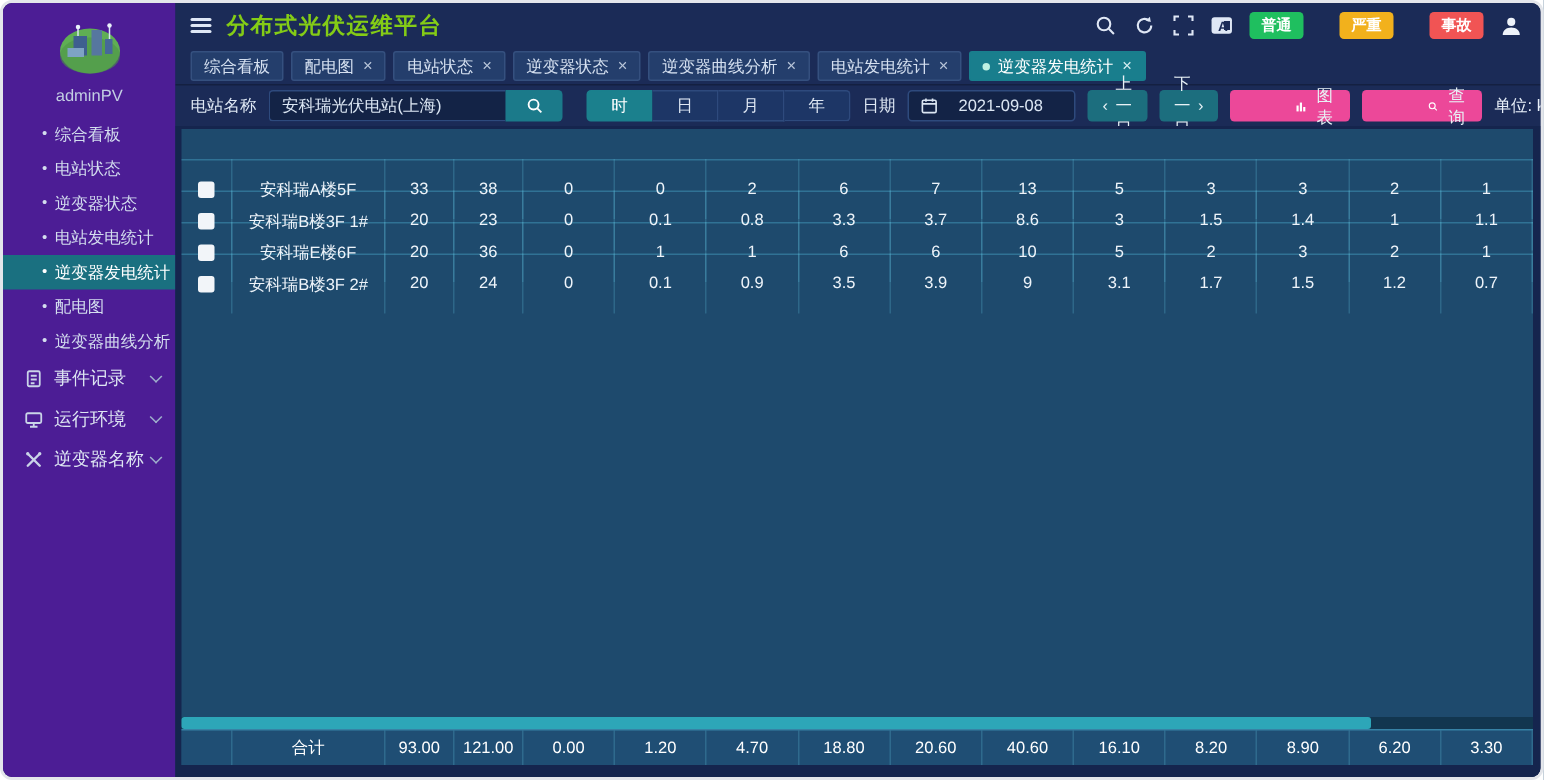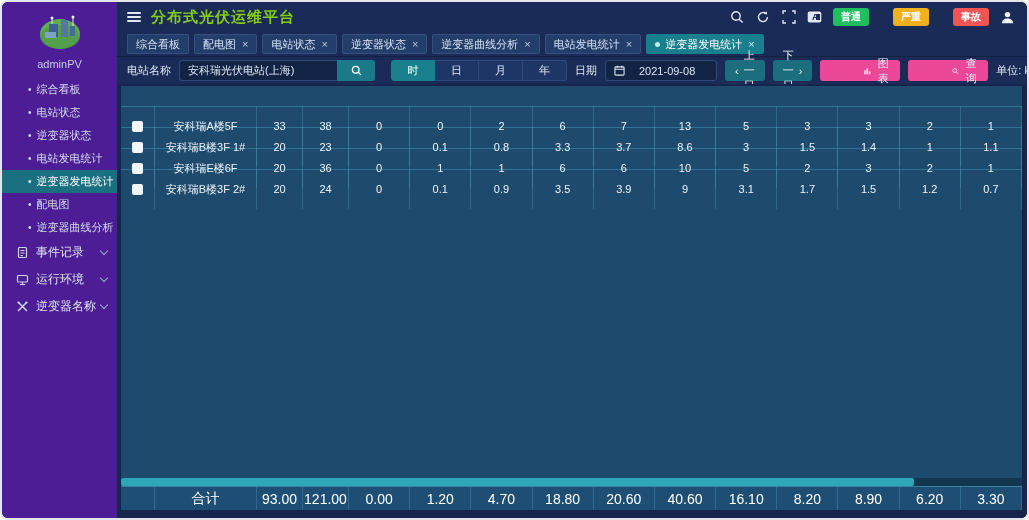--- a/index.html
+++ b/index.html
@@ -57,21 +57,21 @@
   .grid-row{display:grid;grid-template-columns:34px 102px 46px 46px repeat(11,1fr);align-items:center;}
   .thead{height:19px;background:#15737f;flex-shrink:0;}
   .thead .cell{color:#38df9d;font-size:11px;font-weight:bold;text-align:center;height:100%;display:flex;align-items:center;justify-content:center;border-right:1px solid rgba(255,255,255,.14);overflow:hidden;white-space:nowrap;}
   .trow{height:21px;border-bottom:1px solid rgba(72,165,198,.45);flex-shrink:0;}
   .trow .cell{color:#eef4fa;font-size:11px;text-align:center;height:100%;display:flex;align-items:center;justify-content:center;border-right:1px solid rgba(90,180,210,.28);overflow:hidden;white-space:nowrap;margin-top:40px;}
   .cb{width:11px;height:11px;background:#f2f5f9;border-radius:2px;cursor:pointer;}
   .spacer{flex:1;}
   .hscroll{height:8px;background:#12364f;flex-shrink:0;cursor:pointer;}
   .hscroll .thumb{width:88%;height:100%;background:#2da6b8;border-radius:2px;}
   .tfoot{height:24px;background:#1f4e74;border-top:1px solid rgba(72,165,198,.6);flex-shrink:0;}
-  .tfoot .cell{color:#fff;font-size:14px;text-align:center;height:100%;display:flex;align-items:center;justify-content:center;border-right:1px solid rgba(90,180,210,.28);white-space:nowrap;}
+  .tfoot .cell{color:#fff;font-size:11px;text-align:center;height:100%;display:flex;align-items:center;justify-content:center;border-right:1px solid rgba(90,180,210,.28);white-space:nowrap;}
   svg{display:block;}
 </style>
 </head>
 <body>
 
 <div class="frame">
 
   <div class="sidebar">
     <div class="logo-wrap">
       <svg width="46" height="42" viewBox="0 0 46 42">

